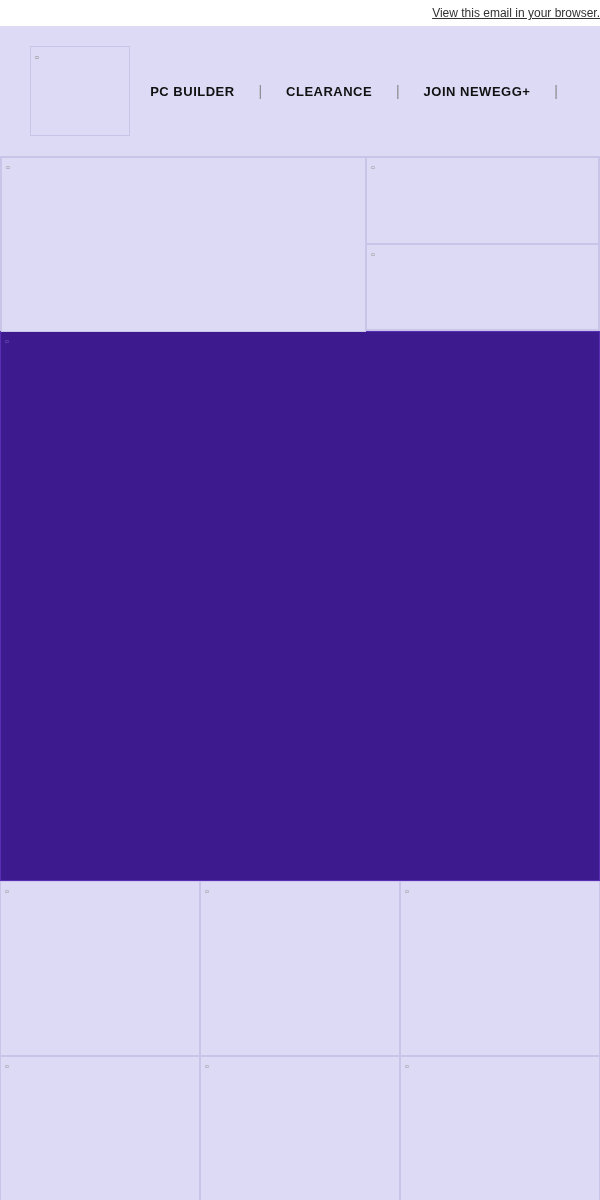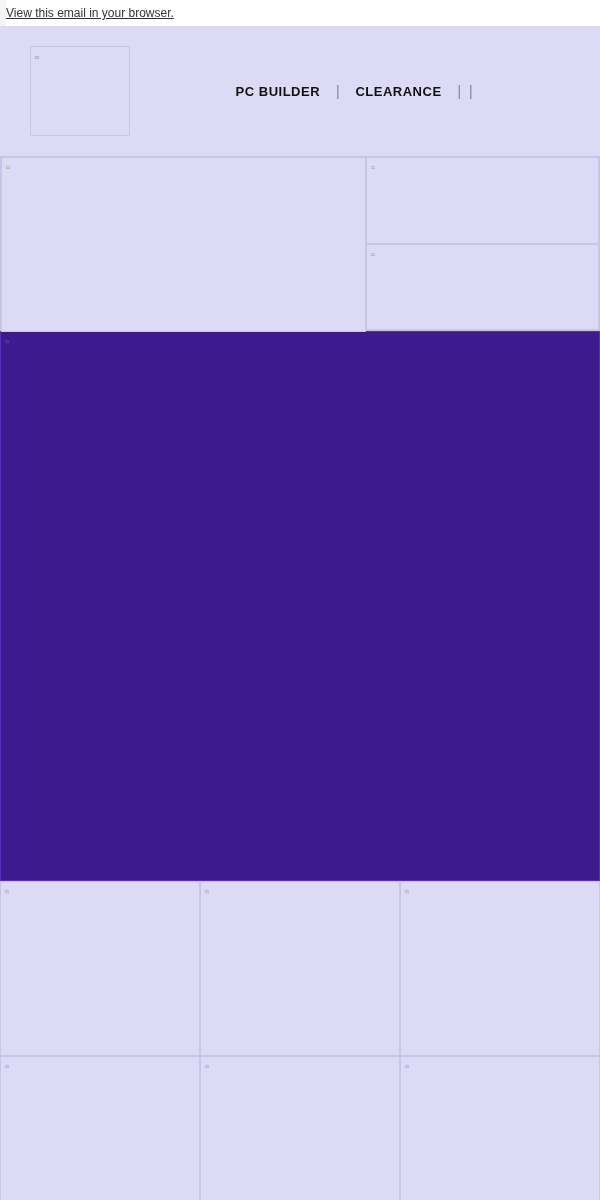--- a/index.html
+++ b/index.html
@@ -6,24 +6,23 @@
     body {
       width: 600px;
       min-height: 1200px;
       font-family: Arial, sans-serif;
       background: #f5f5f5;
     }
 
     
     .top-bar {
       background: #fff;
-      text-align: left;
+      text-align: right;
       padding: 6px 0;
       font-size: 12px;
-      margin-left: 6px;
     }
     .top-bar a {
       color: #333;
       text-decoration: underline;
     }
 
     
     .header {
       background: #dddaf5;
       display: flex;
@@ -52,21 +51,21 @@
     }
     .broken-img-icon {
       font-size: 11px;
       color: #888;
     }
     .nav-menu {
       display: flex;
       align-items: center;
       justify-content: center;
       flex: 1;
-      gap: 0;
+      gap: 8px;
     }
     .nav-item {
       font-size: 13px;
       font-weight: bold;
       color: #111;
       letter-spacing: 0.5px;
       cursor: pointer;
       text-decoration: none;
       padding: 0 12px;
     }
@@ -166,20 +165,21 @@
     <div class="logo-img-placeholder">
       <span class="broken-img-icon">▫</span>
     </div>
   </div>
 
   <nav class="nav-menu">
     <a class="nav-item" href="#">PC BUILDER</a>
     <span class="nav-separator">&nbsp;|&nbsp;</span>
     <a class="nav-item" href="#">CLEARANCE</a>
     <span class="nav-separator">&nbsp;|&nbsp;</span>
+    <a class="nav-item" href="#">JOIN NEWEGG+</a>
     <span class="nav-separator">&nbsp;|&nbsp;</span>
   </nav>
 </div>
 
 <div class="hero-grid">
   <div class="hero-left">
     <span class="broken-icon">▫</span>
   </div>
   <div class="hero-right">
     <div class="hero-right-top">

